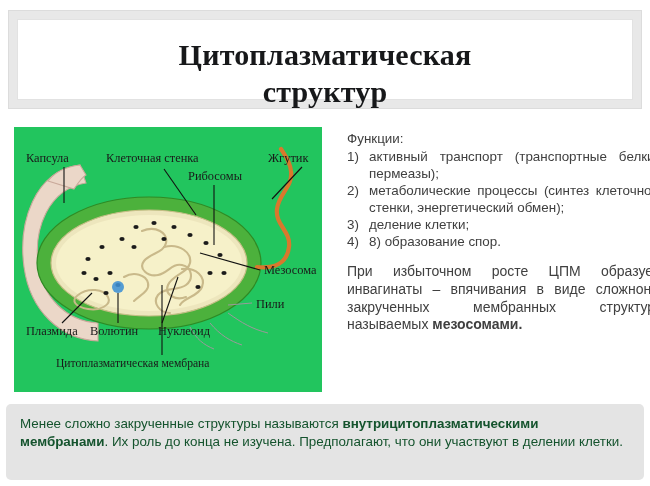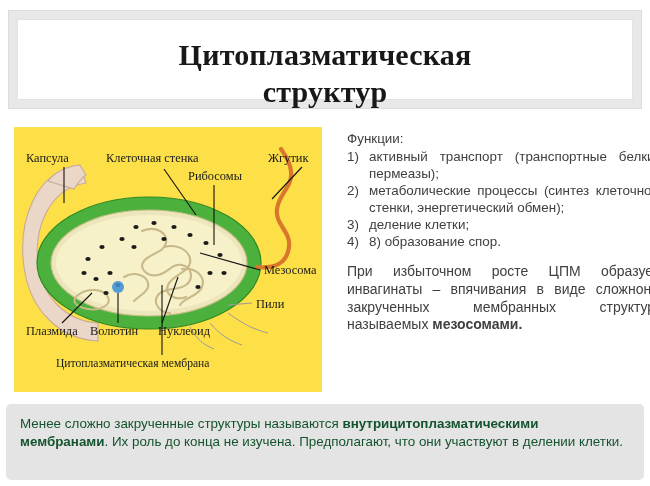--- a/index.html
+++ b/index.html
@@ -49,21 +49,21 @@
     margin-top: 28px;
   }
 
   
   #diagram-panel {
     position: absolute;
     left: 14px;
     top: 127px;
     width: 308px;
     height: 265px;
-    background: #fde047;
+    background: #22c55e;
     overflow: hidden;
   }
   #diagram-svg {
     display: block;
   }
   .diag-label {
     font-family: "Liberation Serif", "DejaVu Serif", serif;
     font-size: 12.4px;
     fill: #1a1a1a;
   }

